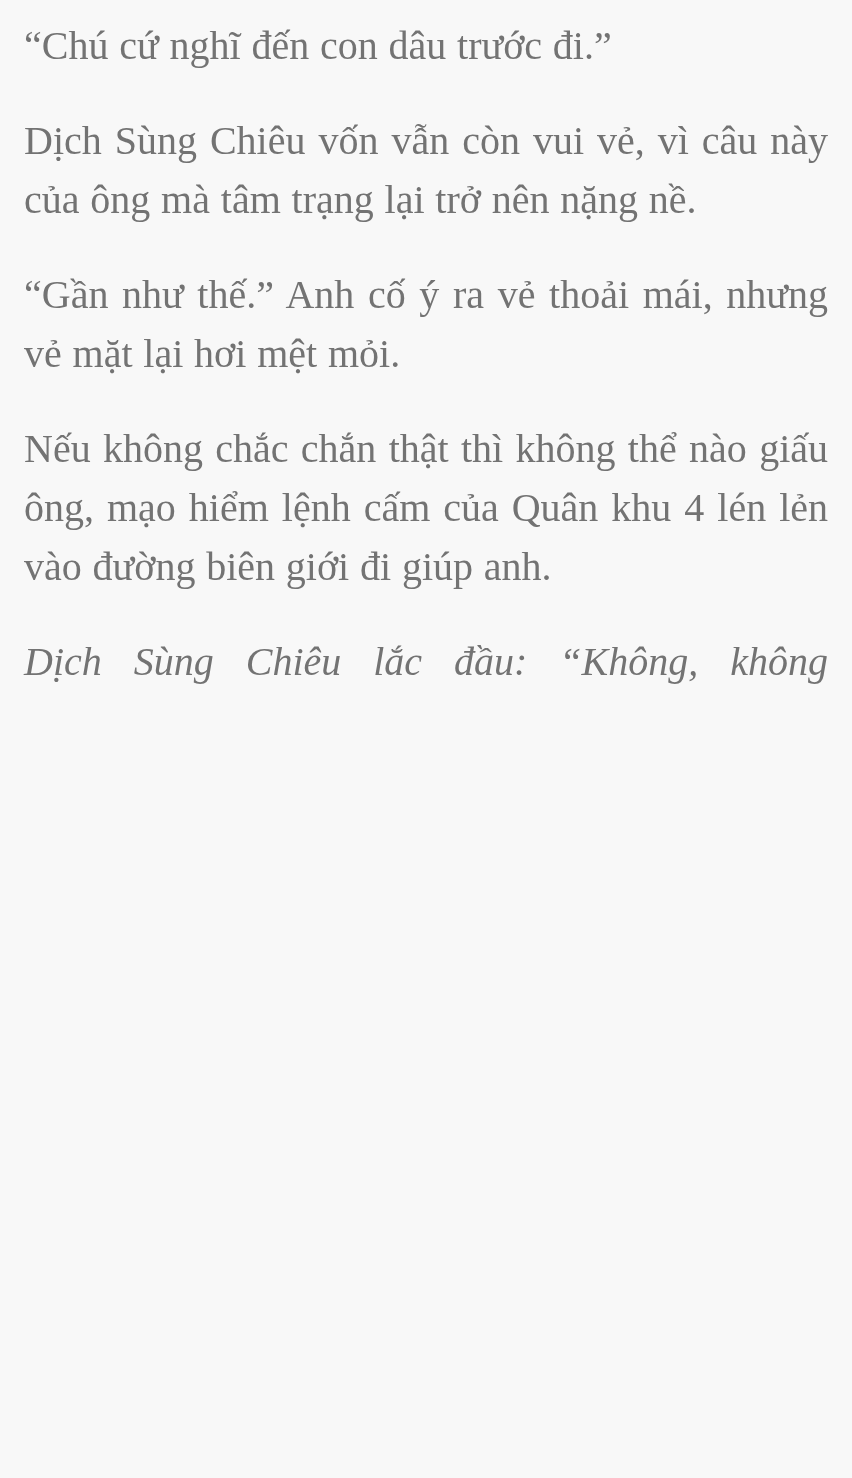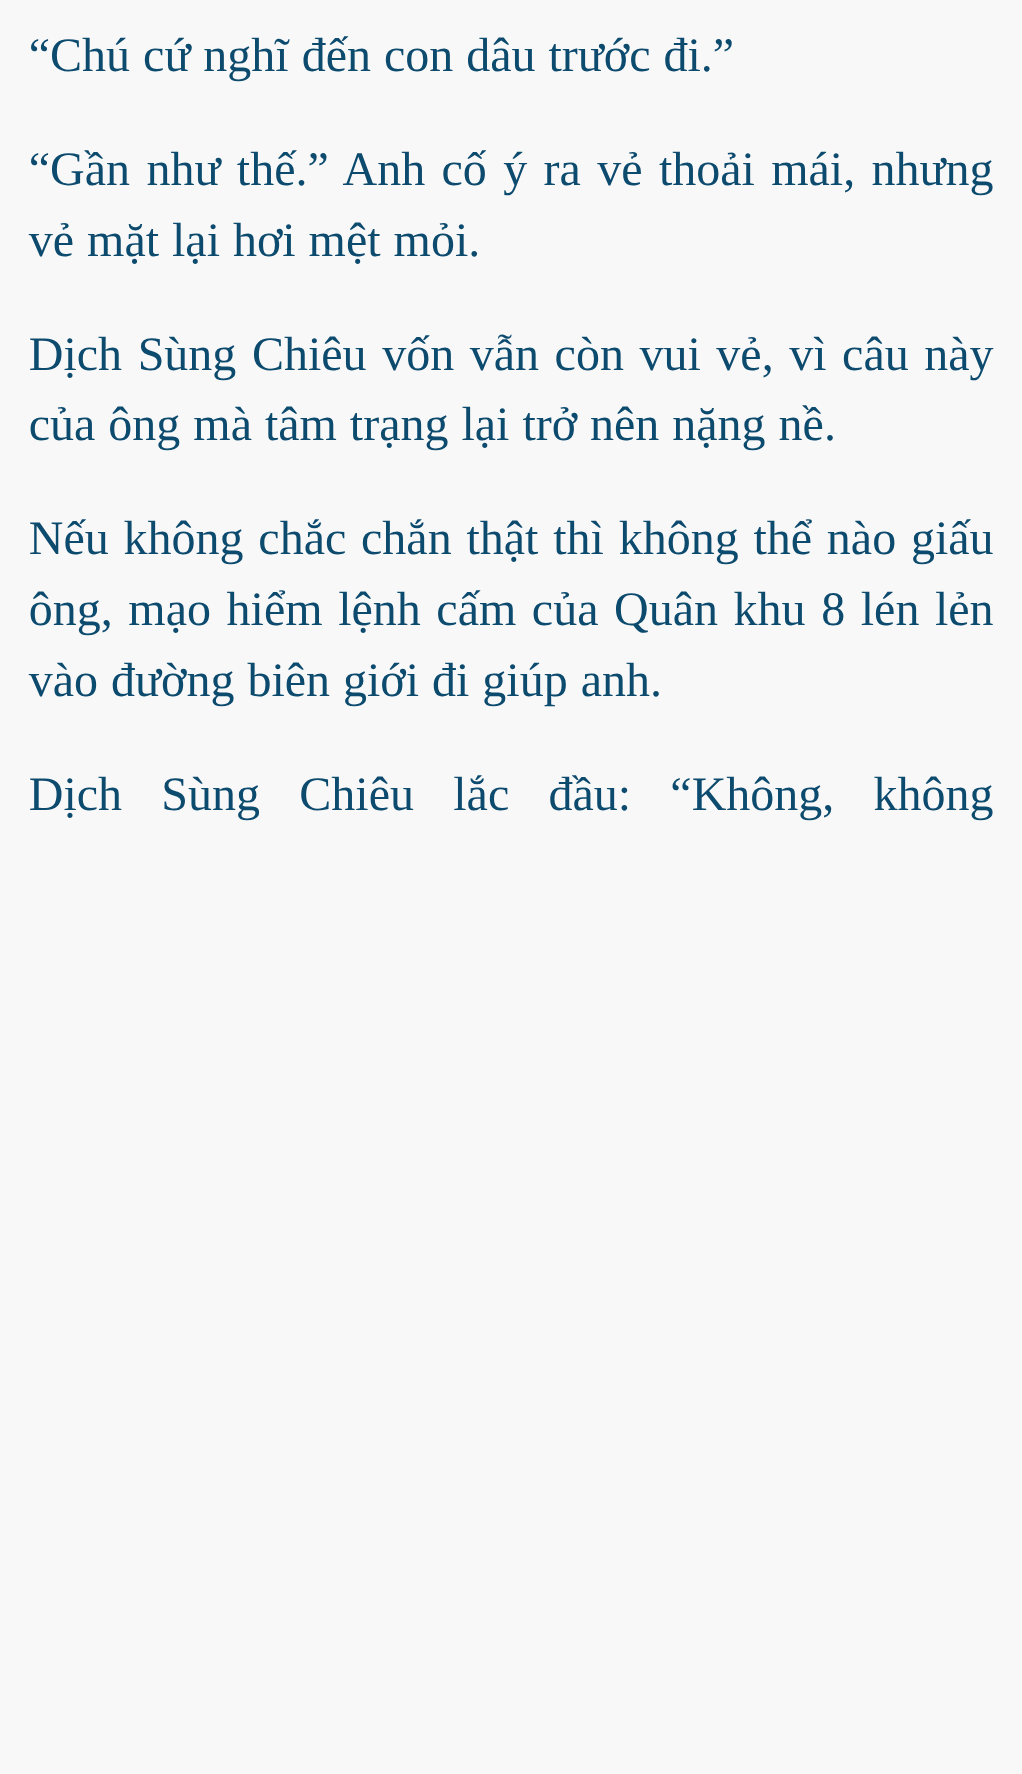--- a/index.html
+++ b/index.html
@@ -11,40 +11,41 @@
   }
   body {
     background: #f8f8f8;
     font-family: "Liberation Serif", "DejaVu Serif", serif;
   }
   .reader-page {
     box-sizing: border-box;
     width: 852px;
     height: 1478px;
     padding: 16px 24px 0 24px;
-    color: #0c4a6e;
+    color: #737373;
     font-size: 40px;
     line-height: 59px;
     text-align: justify;
     overflow: hidden;
   }
   .reader-page p {
     margin: 0 0 36px 0;
     padding: 0;
     text-justify: inter-word;
     word-spacing: 0.02em;
   }
   
   .reader-page p.continued {
     text-align-last: justify;
     margin-bottom: 0;
+    font-style: italic;
   }
 </style>
 </head>
 <body>
 
 <div class="reader-page">
   <p>“Chú cứ nghĩ đến con dâu trước đi.”</p>
+  <p>Dịch Sùng Chiêu vốn vẫn còn vui vẻ, vì câu này của ông mà tâm trạng lại trở nên nặng nề.</p>
   <p>“Gần như thế.” Anh cố ý ra vẻ thoải mái, nhưng vẻ mặt lại hơi mệt mỏi.</p>
-  <p>Dịch Sùng Chiêu vốn vẫn còn vui vẻ, vì câu này của ông mà tâm trạng lại trở nên nặng nề.</p>
-  <p>Nếu không chắc chắn thật thì không thể nào giấu ông, mạo hiểm lệnh cấm của Quân khu 8 lén lẻn vào đường biên giới đi giúp anh.</p>
+  <p>Nếu không chắc chắn thật thì không thể nào giấu ông, mạo hiểm lệnh cấm của Quân khu 4 lén lẻn vào đường biên giới đi giúp anh.</p>
   <p class="continued">Dịch Sùng Chiêu lắc đầu: “Không, không</p>
 </div>
 
 </body></html>

